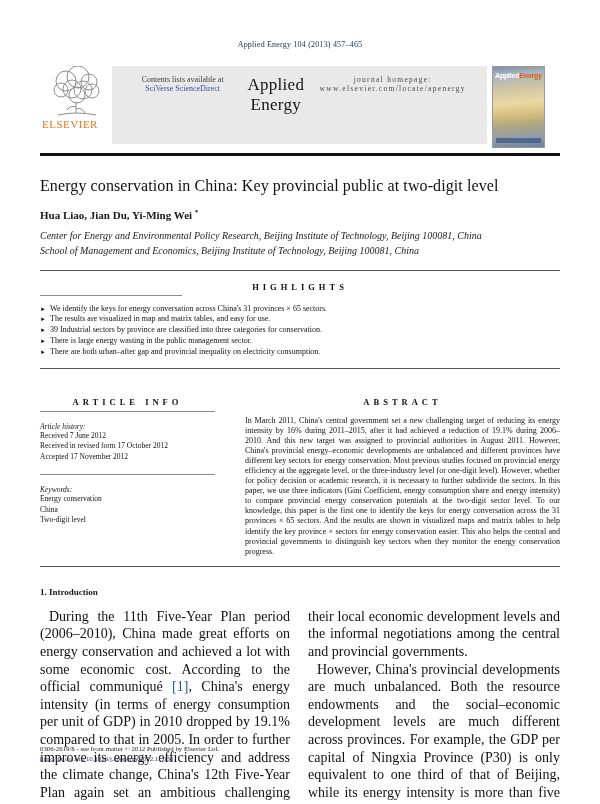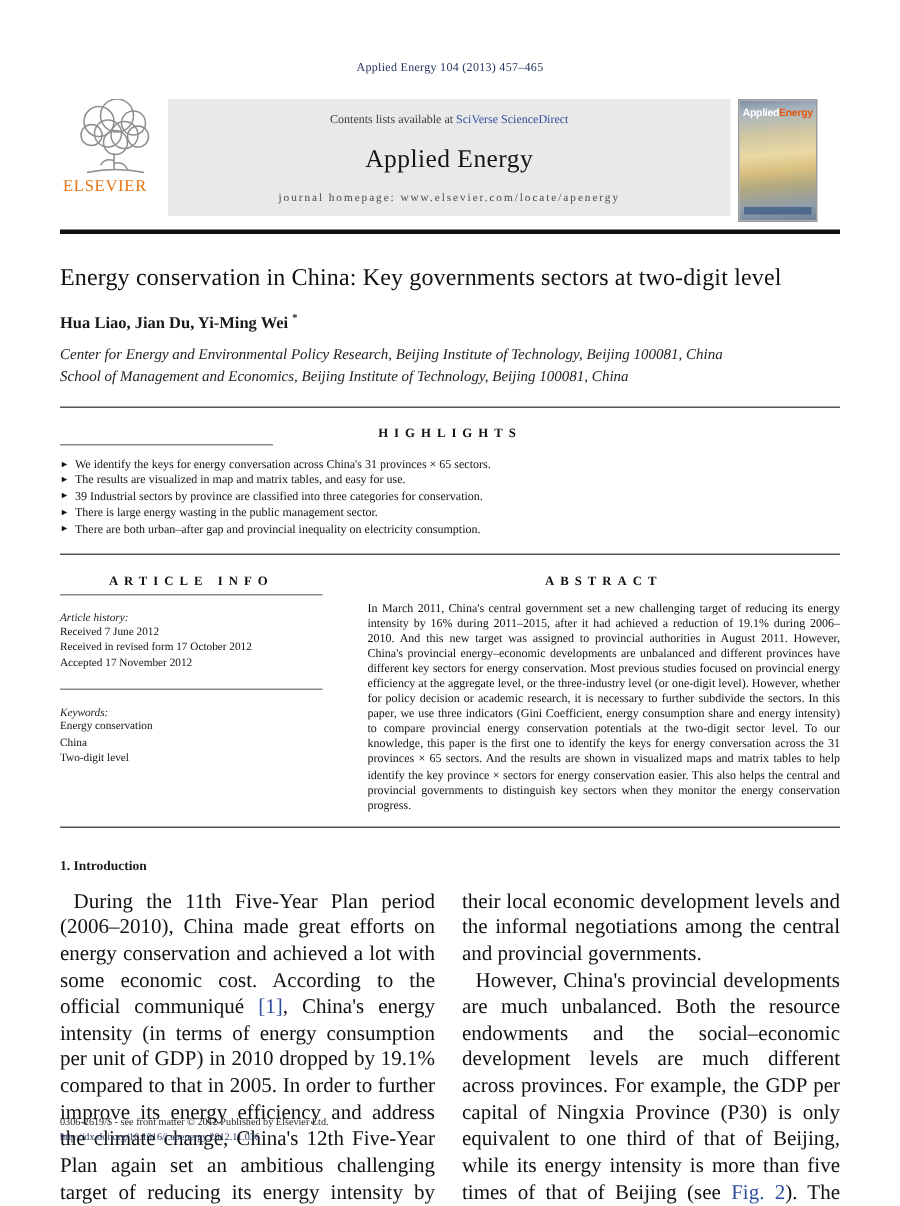--- a/index.html
+++ b/index.html
@@ -20,21 +20,21 @@
 
   
   .citation{text-align:center;font-size:8px;color:#23355e;letter-spacing:.2px;}
 
   
   .banner{display:flex;margin-top:17px;align-items:flex-start;}
   .logo-col{width:72px;padding-left:2px;text-align:left;}
   .logo-col svg{display:block;margin:0 auto;}
   .elsevier-word{font-size:11px;color:var(--elsevier-orange);letter-spacing:.5px;margin-top:-2px;font-family:"Liberation Serif",serif;}
   .banner-center{width:375px;height:78px;background:var(--banner-gray);text-align:center;
-    display:flex;flex-direction:column;justify-content:space-between;padding:9px 16px 8px;}
+    display:flex;flex-direction:row;justify-content:space-between;padding:9px 16px 8px;}
   .contents-line{font-size:8px;color:#3c3c3c;}
   .contents-line .sd-link{color:var(--link-blue);}
   .journal-title{font-size:17px;color:#151515;letter-spacing:.3px;font-weight:500;}
   .homepage-line{font-size:7.5px;color:#4a4a4a;letter-spacing:1.3px;}
   .cover{width:53px;height:82px;margin-left:5px;position:relative;border:1px solid #9a9a9a;
     background:linear-gradient(175deg,#7e8ea4 0%,#a7b4c0 10%,#cfc6a2 28%,#ead9a4 45%,#d9c080 58%,#b3a97f 70%,#8e9bac 88%,#6f8096 100%);}
   .cover-title{position:absolute;top:5px;left:0;right:0;text-align:center;font-size:7px;font-weight:bold;
     font-family:"Liberation Sans",sans-serif;letter-spacing:-.2px;}
   .cover-title .w{color:#ffffff;}
   .cover-title .o{color:var(--cover-energy-orange);}
@@ -52,21 +52,21 @@
 
   
   .hl-block{margin-top:11px;}
   .smallcaps-head{font-size:8.5px;font-weight:bold;letter-spacing:4px;color:#111;text-align:center;}
   .hl-head-underline{width:142px;border-top:1px solid #8a8a8a;margin-top:3px;}
   .hl-list{list-style:none;margin-top:8px;font-size:8px;line-height:1.32;color:#111;}
   .hl-list li{display:flex;}
   .hl-bullet{width:10px;flex:none;font-size:6px;line-height:1.8;color:#111;}
 
   
-  .info-abs{display:flex;margin-top:12px;}
+  .info-abs{display:flex;margin-top:28px;}
   .info-col{width:175px;flex:none;}
   .info-head-underline{width:175px;border-top:1px solid #8a8a8a;margin-top:4px;}
   .info-label{font-size:7.5px;font-style:italic;margin-top:10px;color:#222;}
   .info-line{font-size:7.5px;line-height:1.4;color:#111;}
   .info-divider{width:175px;border-top:1px solid #8a8a8a;margin-top:12px;margin-bottom:2px;}
   .abs-col{flex:1;margin-left:30px;}
   .abs-text{margin-top:9px;font-size:8px;line-height:1.26;text-align:justify;color:#111;}
   .abs-copyright{margin-top:9px;font-size:8px;text-align:right;color:#111;}
 
   
@@ -125,21 +125,21 @@
     </div>
 
     <div class="cover">
       <div class="cover-title"><span class="w">Applied</span><span class="o">Energy</span></div>
       <div class="cover-strip"></div>
     </div>
   </div>
 
   <div class="thick-bar"></div>
 
-  <h1 class="art-title">Energy conservation in China: Key governments sectors at two-digit level</h1>
+  <h1 class="art-title">Energy conservation in China: Key provincial public at two-digit level</h1>
   <div class="authors"><span>Hua Liao, Jian Du, Yi-Ming Wei </span><sup>*</sup></div>
   <div class="affils">
     <div>Center for Energy and Environmental Policy Research, Beijing Institute of Technology, Beijing 100081, China</div>
     <div>School of Management and Economics, Beijing Institute of Technology, Beijing 100081, China</div>
   </div>
 
   <div class="rule-dark" style="margin-top:12px;"></div>
   <div class="hl-block">
     <div class="smallcaps-head">HIGHLIGHTS</div>
     <div class="hl-head-underline"></div>

